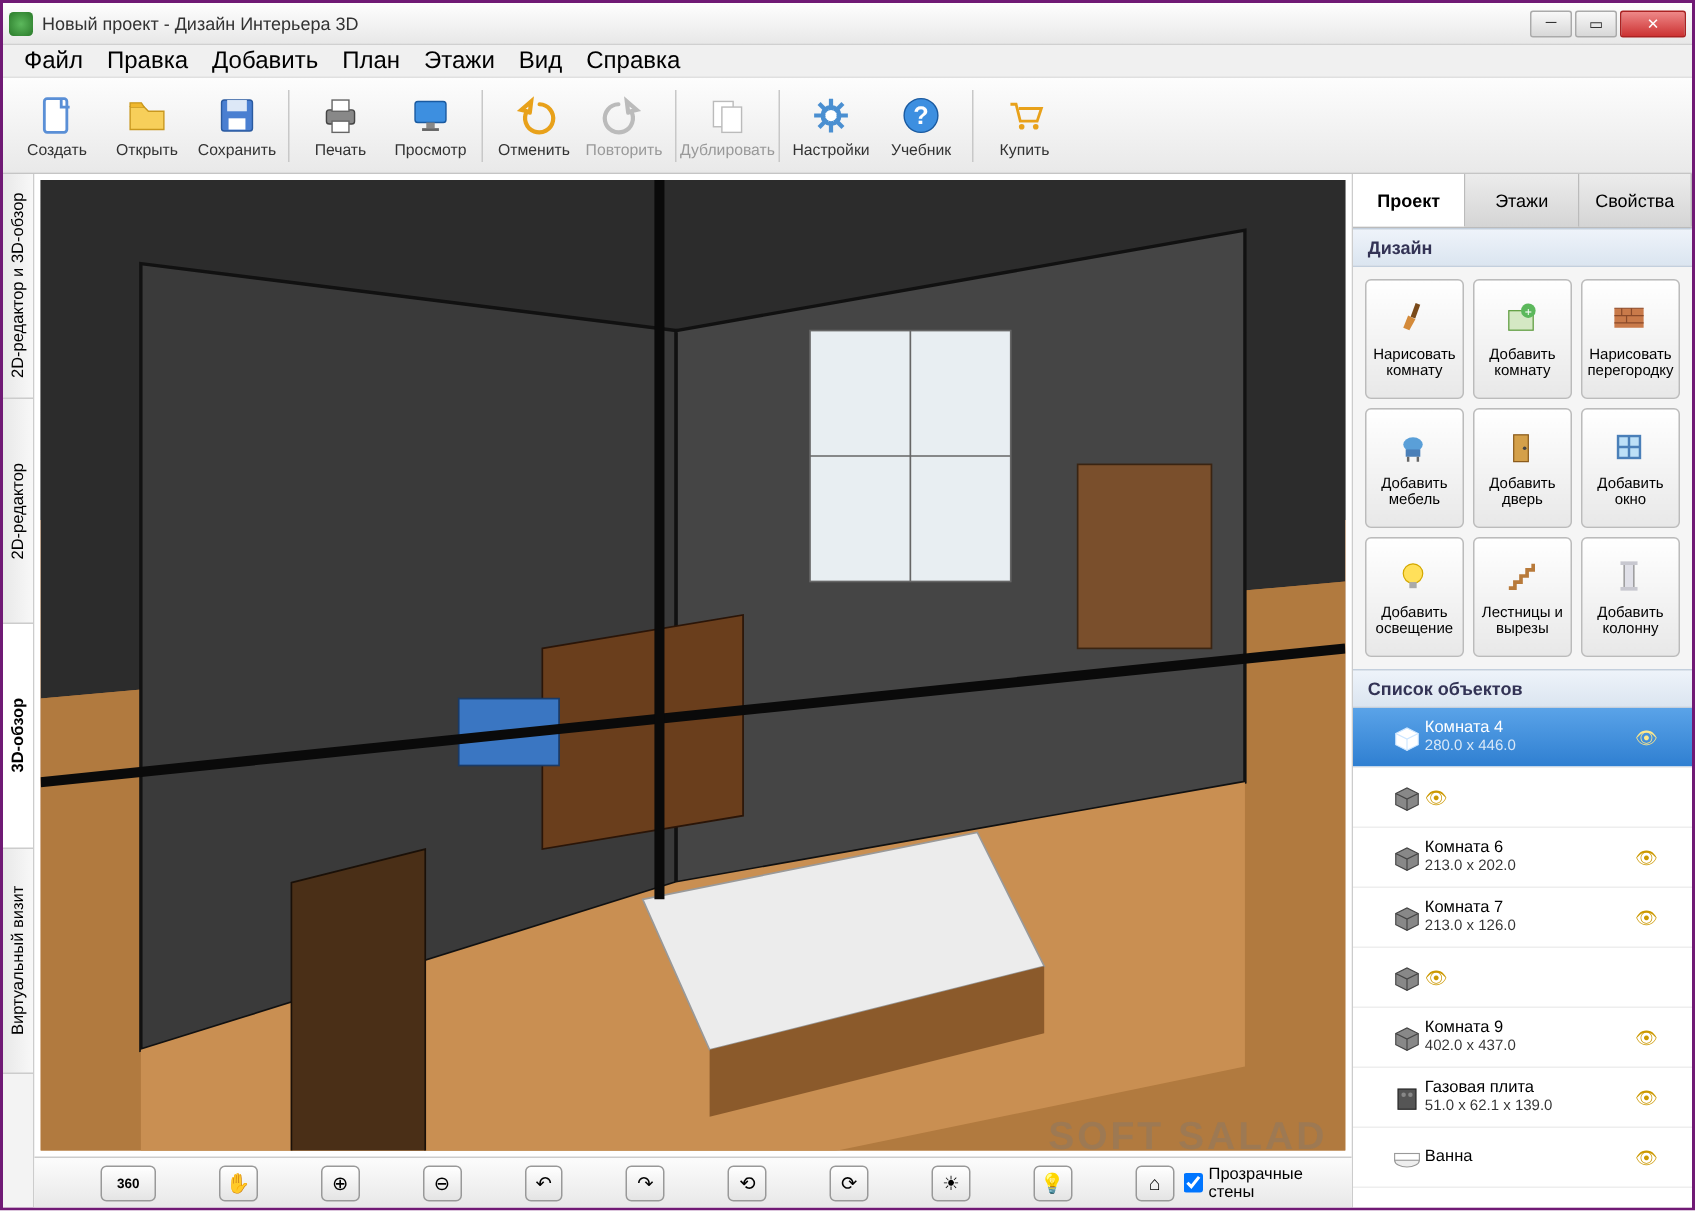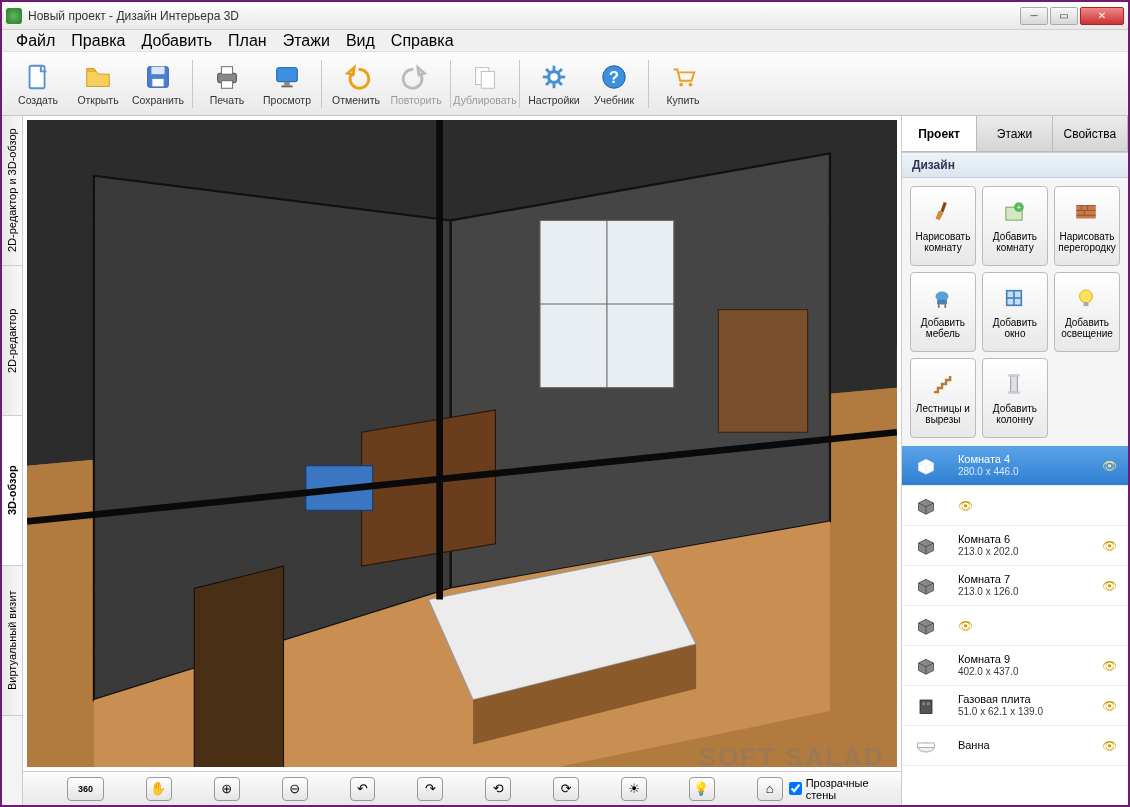--- a/index.html
+++ b/index.html
@@ -31,21 +31,21 @@
 .cbwrap { margin-left: auto; display: flex; align-items: center; gap: 4px; }
 .rightpanel { width: 312px; background: #f5f5f5; border-left: 1px solid #ccc; display: flex; flex-direction: column; }
 .rtabs { height: 36px; display: flex; background: linear-gradient(#f0f0f0,#dcdcdc); border-bottom: 1px solid #bbb; }
 .rtab { flex: 1; display: flex; align-items: center; justify-content: center; font-size: 12px; border-right: 1px solid #bbb; background: linear-gradient(#ececec,#d5d5d5); cursor: default; }
 .rtab.active { background: #fff; font-weight: 600; }
 .section-hdr { height: 26px; background: linear-gradient(#eef3fa,#dbe5f0); border-top: 1px solid #c3cfdd; border-bottom: 1px solid #c3cfdd; display: flex; align-items: center; padding: 0 10px; font-size: 12px; font-weight: bold; color: #335; }
 .design-grid { display: grid; grid-template-columns: repeat(3,1fr); gap: 6px; padding: 8px; }
 .dcard { height: 80px; border: 1px solid #bbb; border-radius: 4px; background: linear-gradient(#fff,#e8e8e8); display: flex; flex-direction: column; align-items: center; justify-content: center; font-size: 10px; text-align: center; cursor: default; padding: 2px; }
 .dcard .dico { width: 28px; height: 28px; margin-bottom: 4px; }
 .objlist { flex: 1; overflow-y: auto; background: #fff; }
-.obj { display: flex; align-items: center; height: 40px; padding: 0 12px; border-bottom: 1px solid #eee; gap: 20px; font-size: 11px; }
+.obj { display: flex; align-items: center; height: 40px; padding: 0 24px; border-bottom: 1px solid #eee; gap: 0; font-size: 11px; }
 .obj.selected { background: linear-gradient(#5aa3e8,#2f7fd1); color: #fff; }
 .obj .oico { width: 24px; height: 24px; flex-shrink: 0; }
 .obj .otext { flex: 1; display: flex; flex-direction: column; line-height: 1.2; }
 .obj .otext .oname { font-weight: 500; }
 .obj .otext .osize { font-size: 10px; opacity: .8; }
 .obj .eye { width: 14px; height: 14px; color: #c90; font-size: 12px; }
 .obj.selected .eye { color: #ffe88a; }
 .watermark { position: absolute; right: 16px; bottom: 36px; font-size: 26px; font-weight: 800; color: rgba(120,120,120,.35); letter-spacing: 2px; line-height: .9; text-align: right; pointer-events: none; }
 svg { display: block; }
 </style>
@@ -294,20 +294,29 @@
                 <rect x="10" y="18" width="12" height="6" fill="#4a7fb8"></rect>
                 <line x1="12" y1="24" x2="12" y2="28" stroke="#666" stroke-width="2"></line>
                 <line x1="20" y1="24" x2="20" y2="28" stroke="#666" stroke-width="2"></line>
               </svg>
             </div>
             <div>Добавить мебель</div>
           </div>
           <div class="dcard">
             <div class="dico">
               <svg width="26" height="26" viewBox="0 0 32 32">
+                <rect x="10" y="6" width="12" height="22" fill="#d4a04a" stroke="#8a5a1a"></rect>
+                <circle cx="19" cy="17" r="1.5" fill="#444"></circle>
+              </svg>
+            </div>
+            <div>Добавить дверь</div>
+          </div>
+          <div class="dcard">
+            <div class="dico">
+              <svg width="26" height="26" viewBox="0 0 32 32">
                 <rect x="7" y="7" width="18" height="18" fill="#bde0f7" stroke="#4a7fb8" stroke-width="2"></rect>
                 <line x1="16" y1="7" x2="16" y2="25" stroke="#4a7fb8" stroke-width="2"></line>
                 <line x1="7" y1="16" x2="25" y2="16" stroke="#4a7fb8" stroke-width="2"></line>
               </svg>
             </div>
             <div>Добавить окно</div>
           </div>
           <div class="dcard">
             <div class="dico">
               <svg width="26" height="26" viewBox="0 0 32 32">
@@ -329,20 +338,21 @@
             <div class="dico">
               <svg width="26" height="26" viewBox="0 0 32 32">
                 <rect x="12" y="6" width="8" height="20" fill="#e0e0e8" stroke="#888"></rect>
                 <rect x="9" y="4" width="14" height="3" fill="#c8c8d0"></rect>
                 <rect x="9" y="25" width="14" height="3" fill="#c8c8d0"></rect>
               </svg>
             </div>
             <div>Добавить колонну</div>
           </div>
         </div>
+      <div class="section-hdr">Список объектов</div>
       <div class="objlist" id="objlist">
           <div class="obj selected">
             <div class="oico">
               <svg width="24" height="24" viewBox="0 0 32 32">
                 <path d="M6 12l10-5 10 5v10l-10 5-10-5z" fill="#fff" stroke="#cde6ff"></path>
                 <path d="M6 12l10 5 10-5M16 17v10" stroke="#cde6ff" fill="none"></path>
               </svg>
             </div>
             <div class="otext">
               <div class="oname">Комната 4</div>

